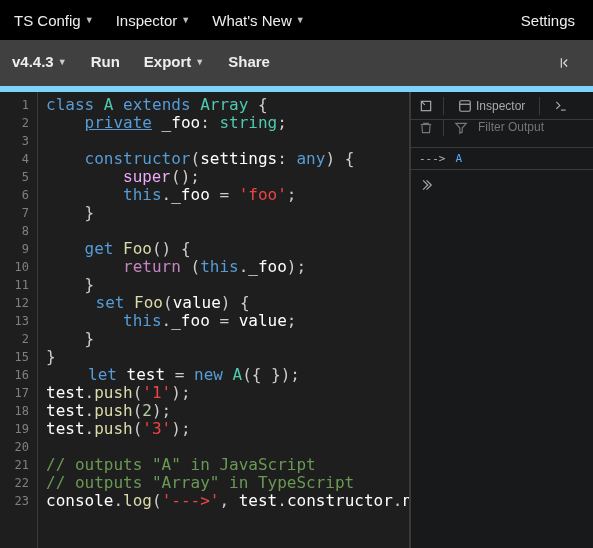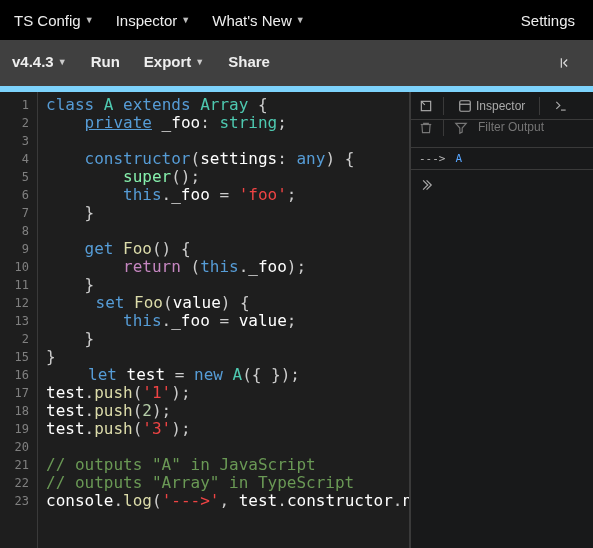--- a/index.html
+++ b/index.html
@@ -71,21 +71,21 @@
 .gutter div { height:18px; line-height:18px; }
 .code {
   padding:4px 8px;
   font-family: Menlo, Consolas, monospace;
   font-size:16px;
   white-space:pre;
   flex:1;
 }
 .code .line { height:18px; line-height:18px; position:relative; }
 .k-class{color:#569cd6;} .k-ext{color:#569cd6;} .k-priv{color:#569cd6;text-decoration:underline;}
-.k-ctor{color:#569cd6;} .k-super{color:#86efac;} .k-this{color:#569cd6;}
+.k-ctor{color:#569cd6;} .k-super{color:#f0abfc;font-family:Liberation Mono, monospace;} .k-this{color:#569cd6;}
 .k-get{color:#569cd6;} .k-set{color:#569cd6;margin-left:11px;} .k-ret{color:#c586c0;}
 .k-let{color:#569cd6;margin-left:42px;} .k-new{color:#569cd6;} .k-any{color:#569cd6;}
 .cls{color:#4ec9b0;} .typ{color:#4ec9b0;} .fn{color:#dcdcaa;}
 .prop{color:#ffffff;} .str{color:#ef4444;} .cmt{color:#6a9955;}
 .pun{color:#ccc;} .num{color:#b5cea8;}
 .rightpane {
   flex:1;
   background:#18191a;
   display:flex;
   flex-direction:column;

